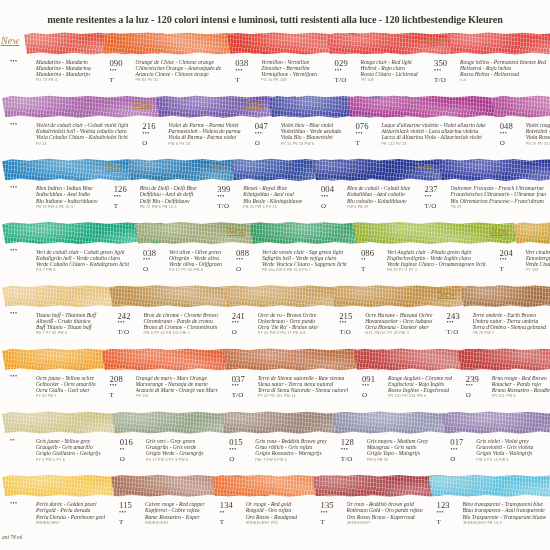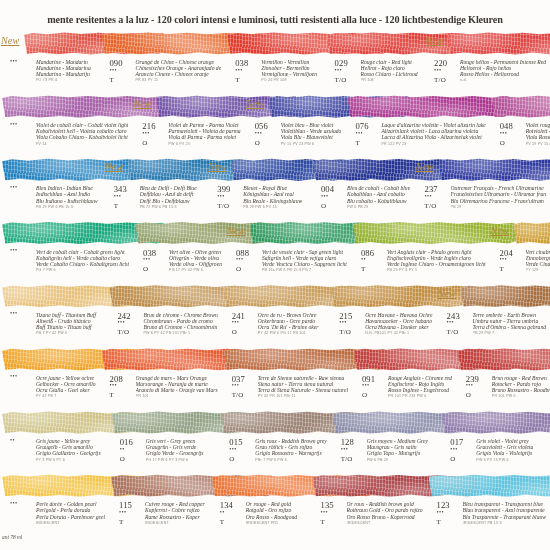--- a/index.html
+++ b/index.html
@@ -198,21 +198,21 @@
             </div>
           </div>
         </div>
         <div class="cell indent">
           <div class="swatch-wrap">
             <span class="newmark">New</span>
             <div class="swatch" style="background: radial-gradient(60% 120% at 16% 30%, rgba(255, 255, 255, 0.35), rgba(255, 255, 255, 0) 60%), radial-gradient(50% 100% at 73% 75%, rgba(255, 255, 255, 0.28), rgba(255, 255, 255, 0) 55%), repeating-linear-gradient(92deg, rgba(255, 255, 255, 0.3) 0px, rgba(255, 255, 255, 0.3) 1px, rgba(255, 255, 255, 0) 1px, rgba(255, 255, 255, 0) 3px), repeating-linear-gradient(6deg, rgba(255, 255, 255, 0.22) 0px, rgba(255, 255, 255, 0.22) 1px, rgba(255, 255, 255, 0) 1px, rgba(255, 255, 255, 0) 4px) rgb(224, 63, 60); clip-path: polygon(0% 12%, 6% 4%, 16% 10%, 28% 2%, 40% 9%, 52% 3%, 64% 10%, 76% 4%, 88% 11%, 97% 5%, 100% 16%, 100% 84%, 94% 95%, 83% 88%, 71% 97%, 59% 89%, 47% 98%, 35% 90%, 23% 97%, 11% 89%, 2% 95%);"></div>
           </div>
           <div class="info">
             <div class="codecol">
-              <div class="code">220</div>
+              <div class="code">350</div>
               <div class="stars">•••</div>
               <div class="perm">T/O</div>
             </div>
             <div class="namecol">
               <div class="nm">Rouge hélios - Permanent Intense Red</div>
               <div class="nm">Helioerot - Rojo helios</div>
               <div class="nm">Rosso Helios - Heliosrood</div>
               <div class="pig">n.d.</div>
             </div>
           </div>
@@ -256,21 +256,21 @@
             </div>
           </div>
         </div>
         <div class="cell indent">
           <div class="swatch-wrap">
             <span class="newmark">New</span>
             <div class="swatch" style="background: radial-gradient(60% 120% at 27% 30%, rgba(255, 255, 255, 0.35), rgba(255, 255, 255, 0) 60%), radial-gradient(50% 100% at 84% 75%, rgba(255, 255, 255, 0.28), rgba(255, 255, 255, 0) 55%), repeating-linear-gradient(92deg, rgba(255, 255, 255, 0.3) 0px, rgba(255, 255, 255, 0.3) 1px, rgba(255, 255, 255, 0) 1px, rgba(255, 255, 255, 0) 3px), repeating-linear-gradient(6deg, rgba(255, 255, 255, 0.22) 0px, rgba(255, 255, 255, 0.22) 1px, rgba(255, 255, 255, 0) 1px, rgba(255, 255, 255, 0) 4px) rgb(59, 67, 160); clip-path: polygon(0% 12%, 6% 4%, 16% 10%, 28% 2%, 40% 9%, 52% 3%, 64% 10%, 76% 4%, 88% 11%, 97% 5%, 100% 16%, 100% 84%, 94% 95%, 83% 88%, 71% 97%, 59% 89%, 47% 98%, 35% 90%, 23% 97%, 11% 89%, 2% 95%);"></div>
           </div>
           <div class="info">
             <div class="codecol">
-              <div class="code">056</div>
+              <div class="code">047</div>
               <div class="stars">•••</div>
               <div class="perm">O</div>
             </div>
             <div class="namecol">
               <div class="nm">Violet bleu - Blue violet</div>
               <div class="nm">Violettblau - Verde azulado</div>
               <div class="nm">Viola Blu - Blauwviolet</div>
               <div class="pig">PV 15 PV 23 PW 6</div>
             </div>
           </div>
@@ -331,21 +331,21 @@
             </div>
           </div>
         </div>
         <div class="cell indent">
           <div class="swatch-wrap">
             <span class="newmark">New</span>
             <div class="swatch" style="background: radial-gradient(60% 120% at 15% 30%, rgba(255, 255, 255, 0.35), rgba(255, 255, 255, 0) 60%), radial-gradient(50% 100% at 62% 75%, rgba(255, 255, 255, 0.28), rgba(255, 255, 255, 0) 55%), repeating-linear-gradient(92deg, rgba(255, 255, 255, 0.3) 0px, rgba(255, 255, 255, 0.3) 1px, rgba(255, 255, 255, 0) 1px, rgba(255, 255, 255, 0) 3px), repeating-linear-gradient(6deg, rgba(255, 255, 255, 0.22) 0px, rgba(255, 255, 255, 0.22) 1px, rgba(255, 255, 255, 0) 1px, rgba(255, 255, 255, 0) 4px) rgb(29, 114, 173); clip-path: polygon(0% 12%, 6% 4%, 16% 10%, 28% 2%, 40% 9%, 52% 3%, 64% 10%, 76% 4%, 88% 11%, 97% 5%, 100% 16%, 100% 84%, 94% 95%, 83% 88%, 71% 97%, 59% 89%, 47% 98%, 35% 90%, 23% 97%, 11% 89%, 2% 95%);"></div>
           </div>
           <div class="info">
             <div class="codecol">
-              <div class="code">343</div>
+              <div class="code">126</div>
               <div class="stars">•••</div>
               <div class="perm">T</div>
             </div>
             <div class="namecol">
               <div class="nm">Bleu de Delft - Delft Blue</div>
               <div class="nm">Delftblau - Azul de delft</div>
               <div class="nm">Delft Blu - Delftblauw</div>
               <div class="pig">PB 72  PW 6  PB 15:3</div>
             </div>
           </div>

